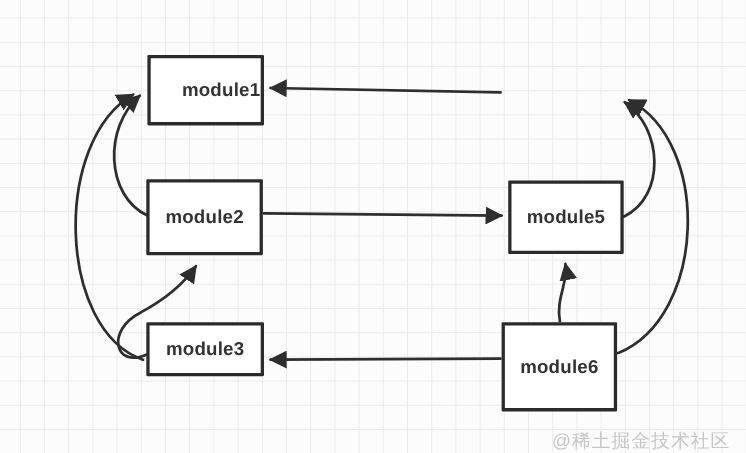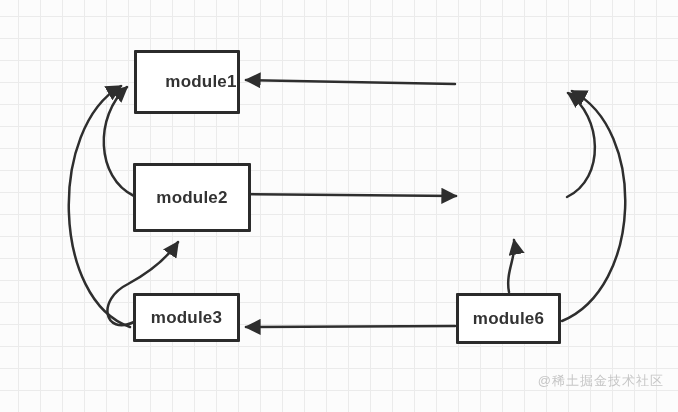--- a/index.html
+++ b/index.html
@@ -33,31 +33,31 @@
     display: flex;
     align-items: center;
     justify-content: center;
     font-size: 17px;
     font-weight: 700;
     color: #333333;
     letter-spacing: 0.2px;
   }
 
   .node-module1 { left: 134px; top: 50px;  width: 106px; height: 64px; padding-left: 28px; }
-  .node-module2 { left: 133px; top: 163px; width: 118px; height: 69px; align-items: center; }
+  .node-module2 { left: 133px; top: 163px; width: 106px; height: 69px; align-items: center; }
   .node-module3 { left: 133px; top: 293px; width: 107px; height: 49px; }
   .node-module4 { left: 456px; top: 52px;  width: 106px; height: 66px; }
   .node-module5 { left: 462px; top: 164px; width: 105px; height: 67px; }
-  .node-module6 { left: 456px; top: 293px; width: 105px; height: 51px; }
+  .node-module6 { left: 456px; top: 293px; width: 105px; height: 81px; }
 
   .watermark {
     position: absolute;
     right: 14px;
-    bottom: 22px;
-    font-size: 13px;
+    bottom: 0;
+    font-size: 17px;
     color: #c6c6c6;
     letter-spacing: 1px;
     user-select: none;
   }
 </style>
 </head>
 <body>
 
 <div class="canvas">
 
@@ -82,19 +82,22 @@
 
   <div class="node node-module1">
     <span>module1</span>
   </div>
   <div class="node node-module2">
     <span>module2</span>
   </div>
   <div class="node node-module3">
     <span>module3</span>
   </div>
+  <div class="node node-module5">
+    <span>module5</span>
+  </div>
   <div class="node node-module6">
     <span>module6</span>
   </div>
 
   <div class="watermark">@稀土掘金技术社区</div>
 
 </div>
 
 </body></html>

